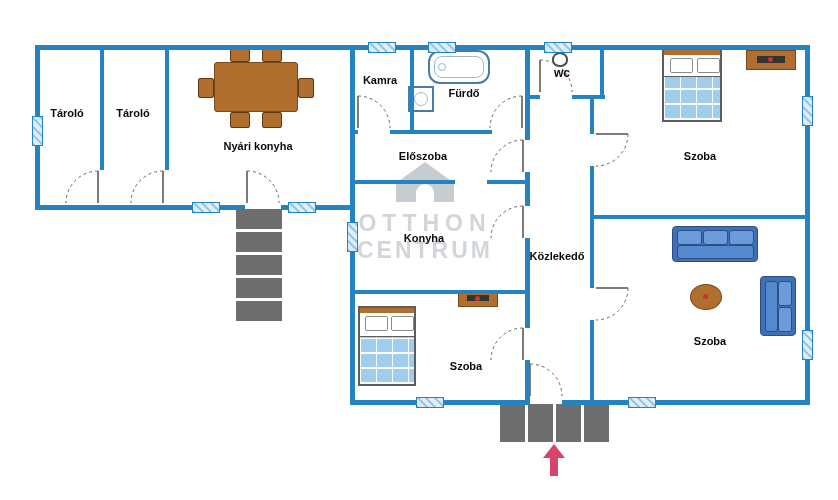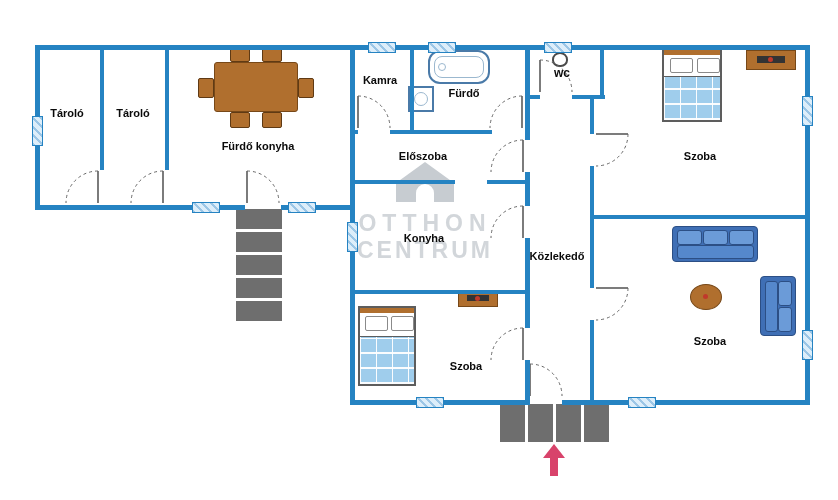--- a/index.html
+++ b/index.html
@@ -224,21 +224,21 @@
     <div class="cushion" style="left:17px;top:4px;width:12px;height:23px"></div>
     <div class="cushion" style="left:17px;top:30px;width:12px;height:23px"></div>
     <div class="seat" style="left:4px;top:4px;width:11px;height:49px"></div>
   </div>
   <div class="ctable" style="left:690px;top:284px;width:30px;height:24px">
     <div class="dot" style="left:12px;top:9px"></div>
   </div>
 
   <div class="label" style="left:67px;top:113px">Tároló</div>
   <div class="label" style="left:133px;top:113px">Tároló</div>
-  <div class="label" style="left:258px;top:146px">Fürdő konyha</div>
+  <div class="label" style="left:258px;top:146px">Nyári konyha</div>
   <div class="label" style="left:380px;top:80px">Kamra</div>
   <div class="label" style="left:464px;top:93px">Fürdő</div>
   <div class="label" style="left:423px;top:156px">Előszoba</div>
   <div class="label" style="left:424px;top:238px">Konyha</div>
   <div class="label" style="left:466px;top:366px">Szoba</div>
   <div class="label small" style="left:562px;top:73px">wc</div>
   <div class="label" style="left:557px;top:256px">Közlekedő</div>
   <div class="label" style="left:700px;top:156px">Szoba</div>
   <div class="label" style="left:710px;top:341px">Szoba</div>
 

